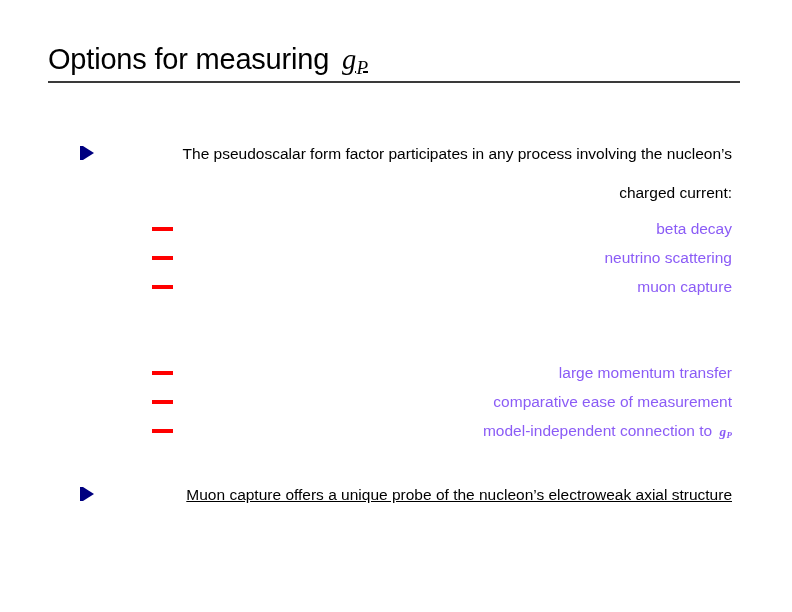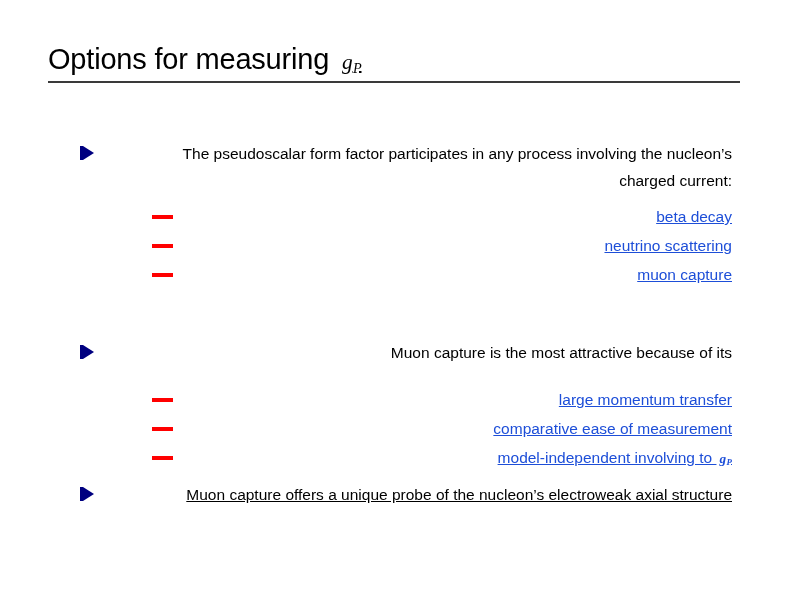--- a/index.html
+++ b/index.html
@@ -56,21 +56,21 @@
   .math .var {
     font-size: 1.02em;
   }
   .math .sub {
     font-size: 0.68em;
     vertical-align: -0.28em;
     font-style: italic;
     padding-left: 0.5px;
   }
   .math-title {
-    font-size: 21px;
+    font-size: 28px;
     padding-left: 5px;
     text-decoration: underline;
   }
   .math-bold {
     font-weight: bold;
     font-size: 13px;
     padding-left: 3px;
   }
 
   
@@ -117,30 +117,30 @@
     left: 3px;
     top: 0;
     width: 0;
     height: 0;
     border-top: 7px solid transparent;
     border-bottom: 7px solid transparent;
     border-left: 11px solid #000080;
   }
   .bullet1 .line2 {
     padding-left: 3px;
+    margin-top: 12px;
   }
 
   
   .bullet2 {
     position: relative;
     padding-left: 112px;
     font-size: 15.5px;
     line-height: 29px;
-    color: #1d4ed8;
-    text-decoration: underline;
+    color: #8b5cf6;
   }
   .bullet2 .dash {
     position: absolute;
     left: 152px;
     top: 13px;
     width: 21px;
     height: 4px;
     background: #ff0000;
   }
 
@@ -176,39 +176,32 @@
         <span class="dash"></span>
         <span>neutrino scattering</span>
       </div>
       <div class="bullet2">
         <span class="dash"></span>
         <span>muon capture</span>
       </div>
     </div>
 
     <div class="group" style="top:339px;">
-      <div class="bullet1">
-        <span class="tri-wrap">
-          <span class="tri-bar"></span>
-            <span class="tri-head"></span>
-        </span>
-        <div>Muon capture is the most attractive because of its</div>
-      </div>
 
       <div class="bullet2" style="margin-top:19px;">
         <span class="dash"></span>
         <span>large momentum transfer</span>
       </div>
       <div class="bullet2">
         <span class="dash"></span>
         <span>comparative ease of measurement</span>
       </div>
       <div class="bullet2">
         <span class="dash"></span>
-        <span class="nowrap"><span>model-independent involving to </span><span class="math math-bold"><span class="var">g</span><span class="sub">P</span></span></span>
+        <span class="nowrap"><span>model-independent connection to </span><span class="math math-bold"><span class="var">g</span><span class="sub">P</span></span></span>
       </div>
     </div>
 
     <div class="group" style="top:481px;text-decoration:underline;">
       <div class="bullet1">
         <span class="tri-wrap">
           <span class="tri-bar"></span>
             <span class="tri-head"></span>
         </span>
         <div>Muon capture offers a unique probe of the nucleon’s electroweak axial structure</div>

